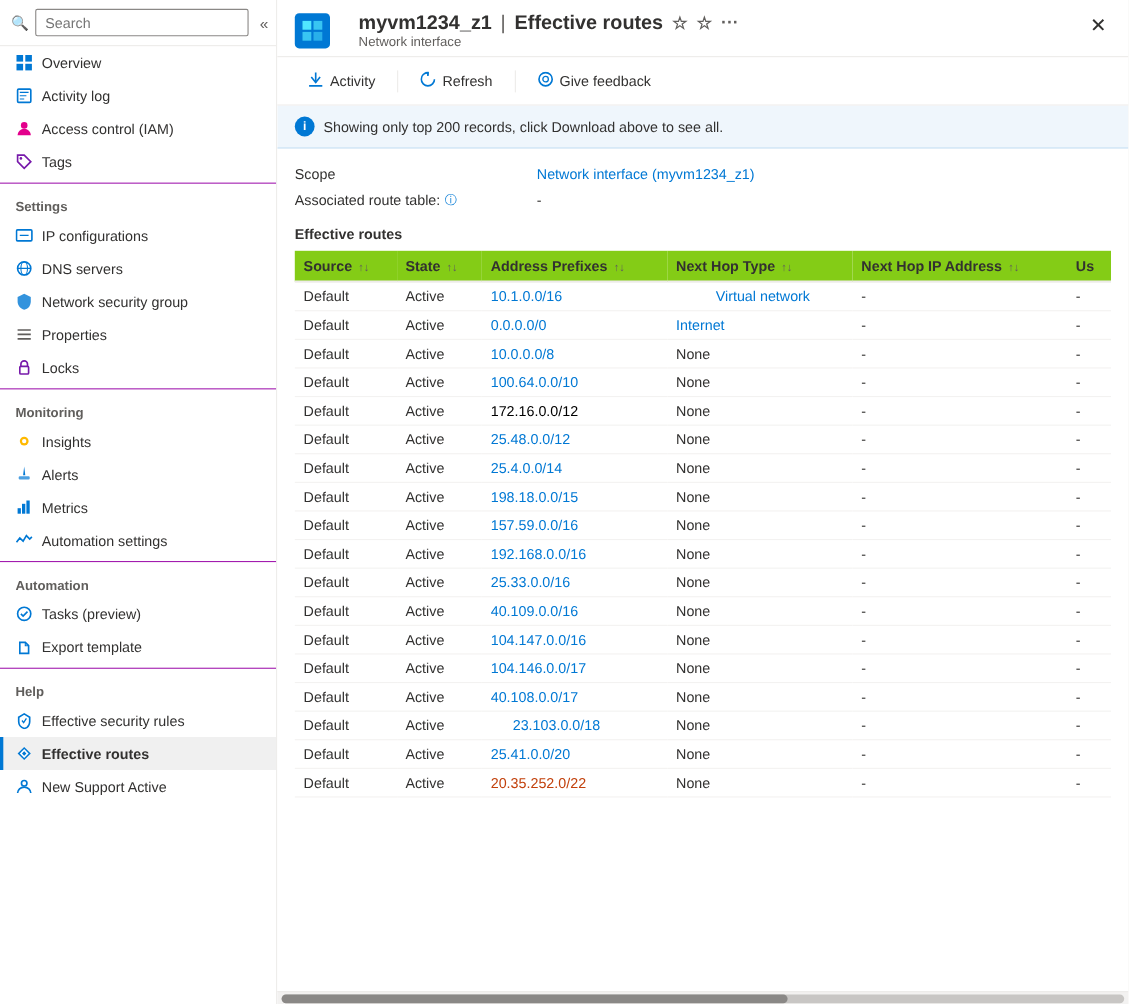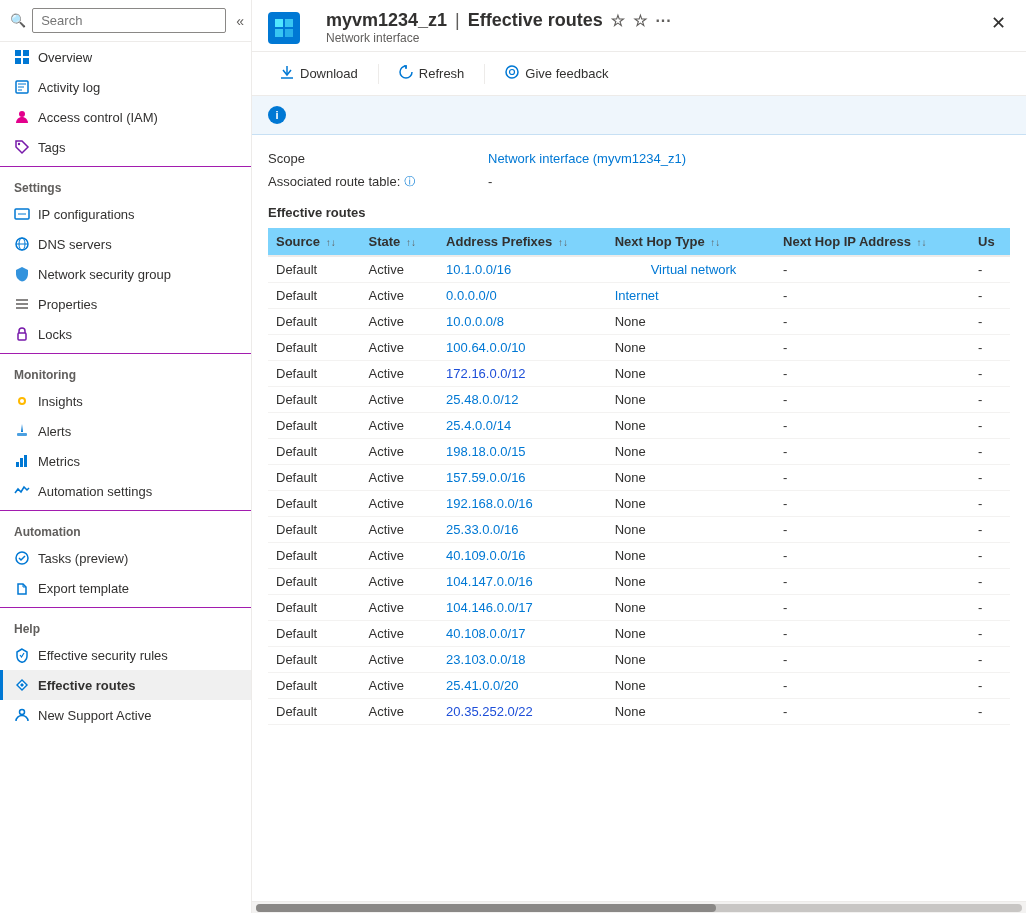--- a/index.html
+++ b/index.html
@@ -166,21 +166,21 @@
     .table-section { padding: 8px 16px 0 16px; }
     .table-title { font-size: 13px; font-weight: 600; margin-bottom: 8px; }
     .routes-table { width: 100%; border-collapse: collapse; font-size: 13px; }
     .routes-table th {
       text-align: left;
       padding: 6px 8px;
       border-bottom: 2px solid #edebe9;
       font-weight: 600;
       color: #323130;
       white-space: nowrap;
-      background: #7dd3fc;
+      background: #84cc16;
     }
     .routes-table th .sort-icons { font-size: 10px; color: #605e5c; margin-left: 2px; }
     .routes-table td {
       padding: 5px 8px;
       border-bottom: 1px solid #f3f2f1;
       color: #323130;
     }
 
     
     .scroll-bar-container {
@@ -452,21 +452,21 @@
 
   <div class="toolbar">
     <button class="toolbar-btn">
       <span>
         <svg width="14" height="14" viewBox="0 0 14 14">
             <polyline points="3,5 7,10 11,5" fill="none" stroke="#0078d4" stroke-width="1.5"></polyline>
             <line x1="7" y1="1" x2="7" y2="10" stroke="#0078d4" stroke-width="1.5"></line>
             <line x1="1" y1="13" x2="13" y2="13" stroke="#0078d4" stroke-width="1.5"></line>
           </svg>
       </span>
-      <span>Download</span>
+      <span>Activity</span>
     </button>
     <div class="toolbar-divider"></div>
     <button class="toolbar-btn">
       <span>
         <svg width="14" height="14" viewBox="0 0 14 14">
             <path d="M13 7A6 6 0 1 1 7 1v2" fill="none" stroke="#0078d4" stroke-width="1.5"></path>
             <polyline points="5,1 7,1 7,4" fill="none" stroke="#0078d4" stroke-width="1.5"></polyline>
           </svg>
       </span>
       <span>Refresh</span>
@@ -480,20 +480,21 @@
           </svg>
       </span>
       <span>Give feedback</span>
     </button>
   </div>
 
   <div class="content">
 
     <div class="info-banner">
       <div class="info-icon">i</div>
+      <span>Showing only top 200 records, click Download above to see all.</span>
     </div>
 
     <div class="meta-section">
       <div class="meta-row">
         <div class="meta-label">Scope</div>
         <div class="meta-value">Network interface (myvm1234_z1)</div>
       </div>
       <div class="meta-row">
         <div class="meta-label">
           <span>Associated route table:</span>
@@ -579,21 +580,21 @@
     <td>
       None
     </td>
     <td>-</td>
     <td>-</td>
   </tr>
             <tr>
     <td>Default</td>
     <td>Active</td>
     <td>
-      <span style="color:#1d4ed8; cursor:pointer;margin-top:18px;">172.16.0.0/12</span>
+      <span style="color:#000000; cursor:pointer;margin-top:18px;">172.16.0.0/12</span>
     </td>
     <td>
       None
     </td>
     <td>-</td>
     <td>-</td>
   </tr>
             <tr>
     <td>Default</td>
     <td>Active</td>
@@ -711,21 +712,21 @@
     <td>
       None
     </td>
     <td>-</td>
     <td>-</td>
   </tr>
             <tr>
     <td>Default</td>
     <td>Active</td>
     <td>
-      <span style="color:#0078d4; cursor:pointer;">23.103.0.0/18</span>
+      <span style="color:#0078d4; cursor:pointer;margin-left:20px;">23.103.0.0/18</span>
     </td>
     <td>
       None
     </td>
     <td>-</td>
     <td>-</td>
   </tr>
             <tr>
     <td>Default</td>
     <td>Active</td>
@@ -735,21 +736,21 @@
     <td>
       None
     </td>
     <td>-</td>
     <td>-</td>
   </tr>
             <tr>
     <td>Default</td>
     <td>Active</td>
     <td>
-      <span style="color:#1d4ed8; cursor:pointer;">20.35.252.0/22</span>
+      <span style="color:#c2410c; cursor:pointer;">20.35.252.0/22</span>
     </td>
     <td>
       None
     </td>
     <td>-</td>
     <td>-</td>
   </tr>
           </tbody>
       </table>
     </div>

